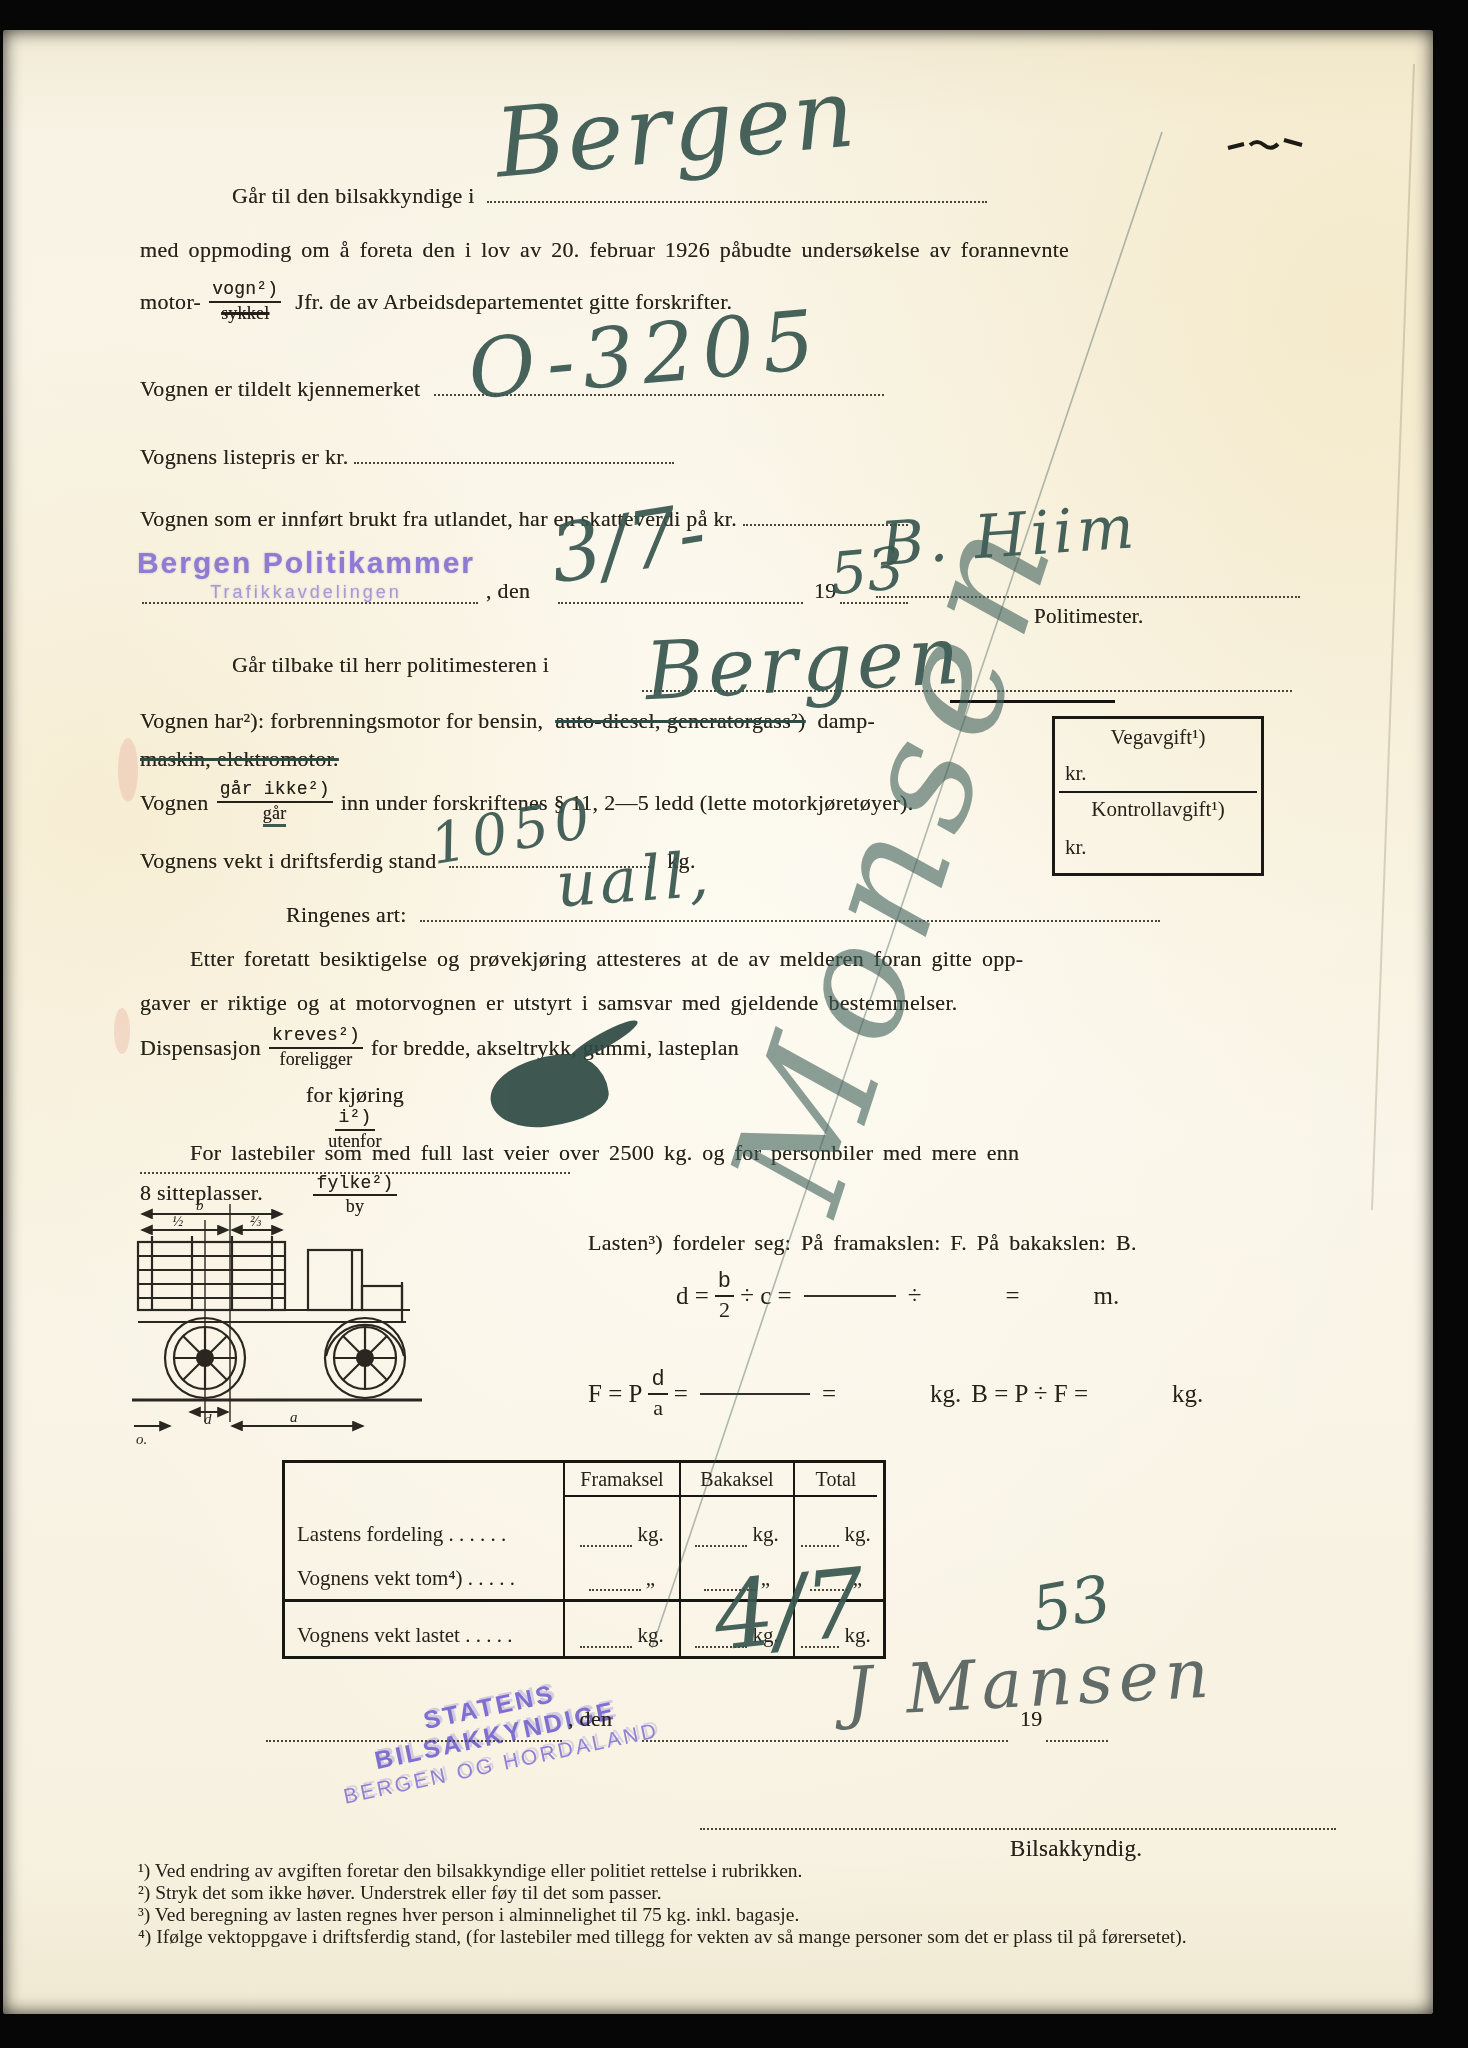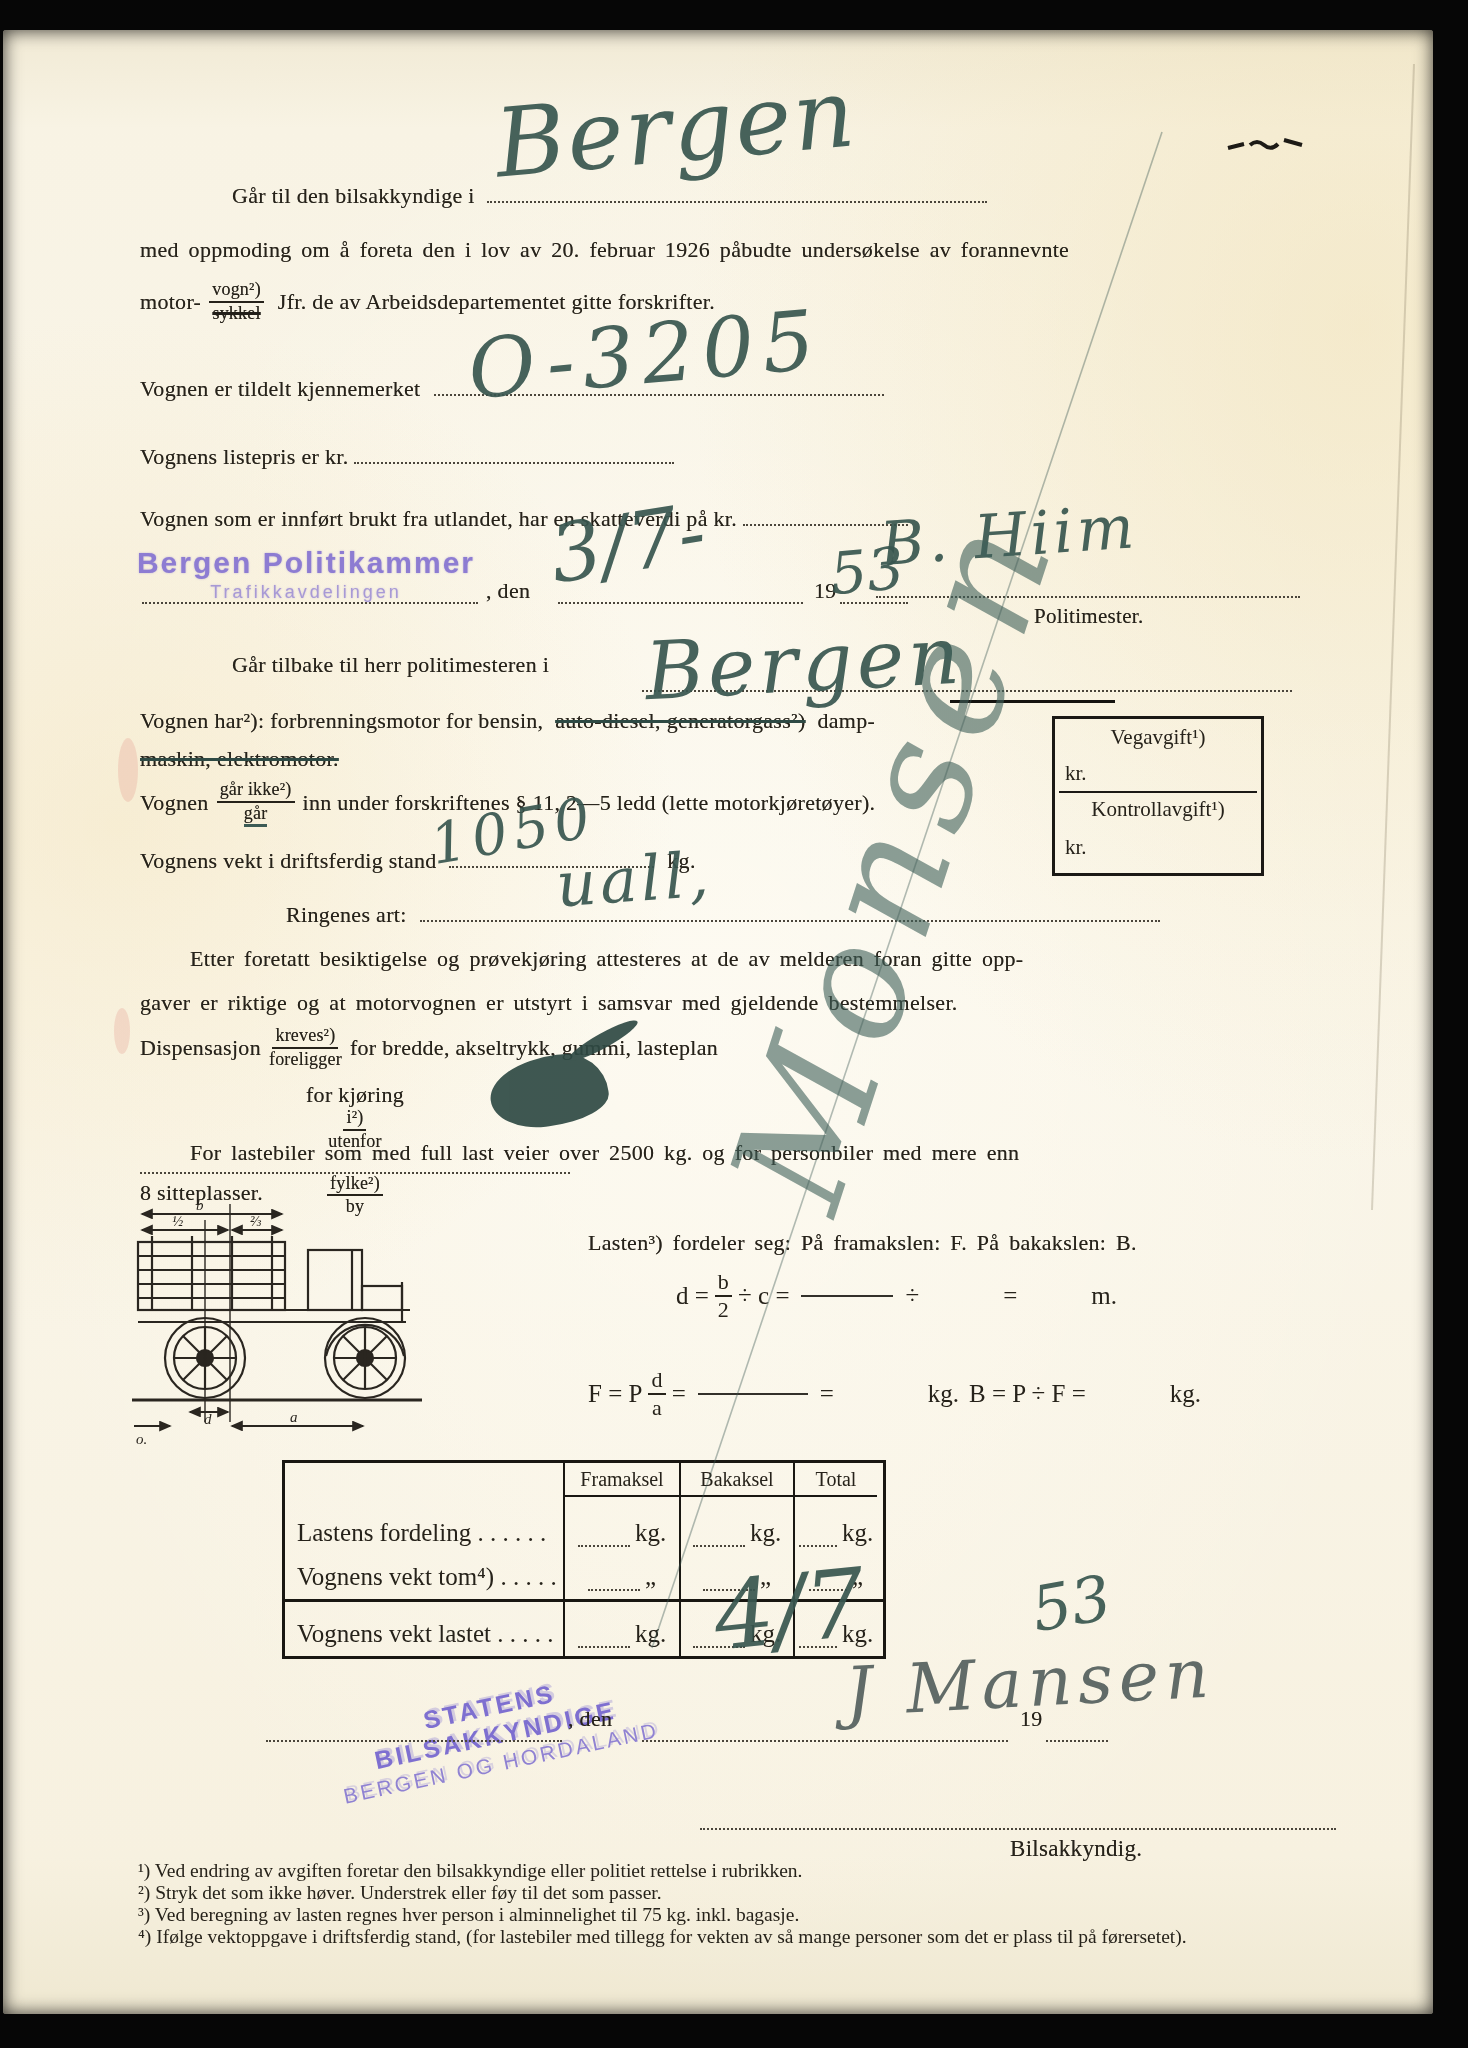--- a/index.html
+++ b/index.html
@@ -15,21 +15,21 @@
   .abs{position:absolute;}
   .print{position:absolute;color:#26221a;font-size:22px;letter-spacing:.3px;white-space:nowrap;
          text-shadow:0 0 .4px rgba(38,34,26,.55);}
   .just{word-spacing:4px;}
   .dots{display:inline-block;height:20px;border-bottom:2px dotted #4a453b;vertical-align:baseline;}
   .dotline{position:absolute;height:0;border-bottom:2px dotted #4a453b;}
   .hw{position:absolute;font-family:"DejaVu Serif",serif;font-style:italic;color:#38564f;
       white-space:nowrap;line-height:.9;opacity:.92;}
   .frac{display:inline-flex;flex-direction:column;align-items:center;font-size:18px;line-height:1.1;
         vertical-align:middle;margin:0 8px;letter-spacing:.2px;}
-  .frac .ftop{border-bottom:2px solid #26221a;padding:0 3px 1px;}
+  .frac .ftop{border-bottom:2px solid #26221a;padding:0 3px 1px;font-family:Liberation Mono, monospace;}
   .frac .fbot{padding-top:1px;}
   .struck{text-decoration:line-through;text-decoration-thickness:2.5px;text-decoration-color:#2e4a44;}
   .struckb{text-decoration:line-through;text-decoration-thickness:3px;text-decoration-color:#221f19;}
   .penline{border-bottom:3px solid #3c5b55;}
   .rowflex{display:flex;align-items:center;}
   .stamp1{position:absolute;color:#8d7cd2;font-family:"Liberation Sans",sans-serif;text-align:center;
           text-shadow:0 0 2px rgba(141,124,210,.55);}
   .stamp1 .s1a{font-size:30px;font-weight:bold;letter-spacing:2px;}
   .stamp1 .s1b{font-size:18px;letter-spacing:3px;opacity:.75;margin-top:2px;}
   .stamp2{position:absolute;color:#7e6fd0;font-family:"Liberation Sans",sans-serif;text-align:center;
@@ -41,21 +41,21 @@
   .feebox .fb-kr1{position:absolute;left:10px;top:42px;font-size:21px;color:#26221a;}
   .feebox .fb-div{position:absolute;left:4px;right:4px;top:72px;border-top:2px solid #1b1915;}
   .feebox .fb-title2{position:absolute;left:0;right:0;top:78px;text-align:center;font-size:21px;color:#26221a;}
   .feebox .fb-kr2{position:absolute;left:10px;top:116px;font-size:21px;color:#26221a;}
   .shortline{position:absolute;left:950px;top:700px;width:165px;height:3px;background:#15130f;}
   .fline{display:inline-block;border-top:2px solid #33302a;vertical-align:middle;margin:0 12px;}
   .formula{position:absolute;font-size:25px;color:#26221a;white-space:nowrap;display:flex;align-items:center;}
   .formula .frac{font-size:22px;margin:0 6px;}
   .tbl{position:absolute;left:282px;top:1460px;width:598px;border:3px solid #191712;color:#26221a;}
   .trow{display:flex;}
-  .tc{box-sizing:border-box;display:flex;align-items:flex-end;font-size:25px;}
+  .tc{box-sizing:border-box;display:flex;align-items:flex-end;font-size:21px;}
   .tc + .tc{border-left:2px solid #191712;}
   .c0{width:278px;padding:0 0 8px 12px;}
   .c1{width:116px;}.c2{width:114px;}.c3{width:84px;}
   .hrow .tc{height:34px;align-items:center;justify-content:center;font-size:20px;}
   .hrow .tc + .tc{border-bottom:2px solid #191712;}
   .r1 .tc{height:58px;}
   .r2 .tc{height:44px;}
   .r2{border-bottom:3px solid #191712;}
   .r3 .tc{height:54px;}
   .ucell{justify-content:center;padding-bottom:8px;}

